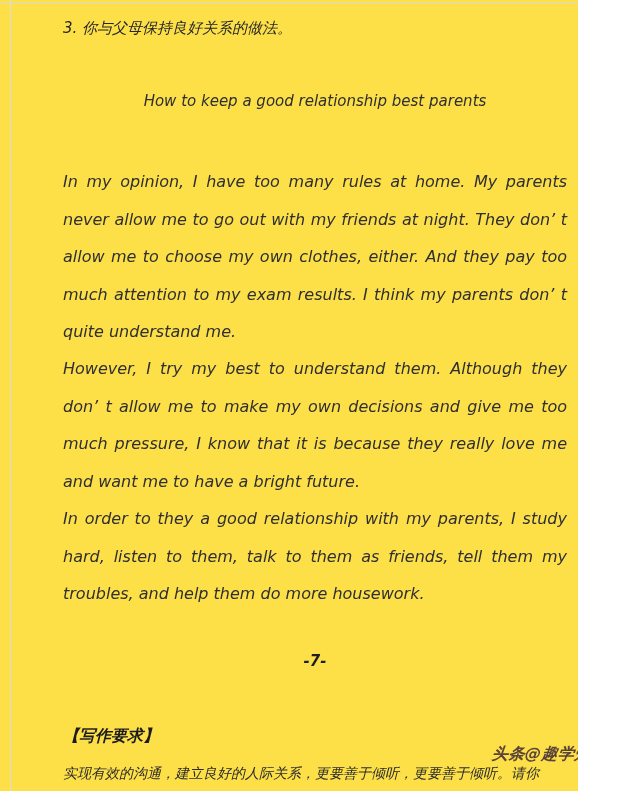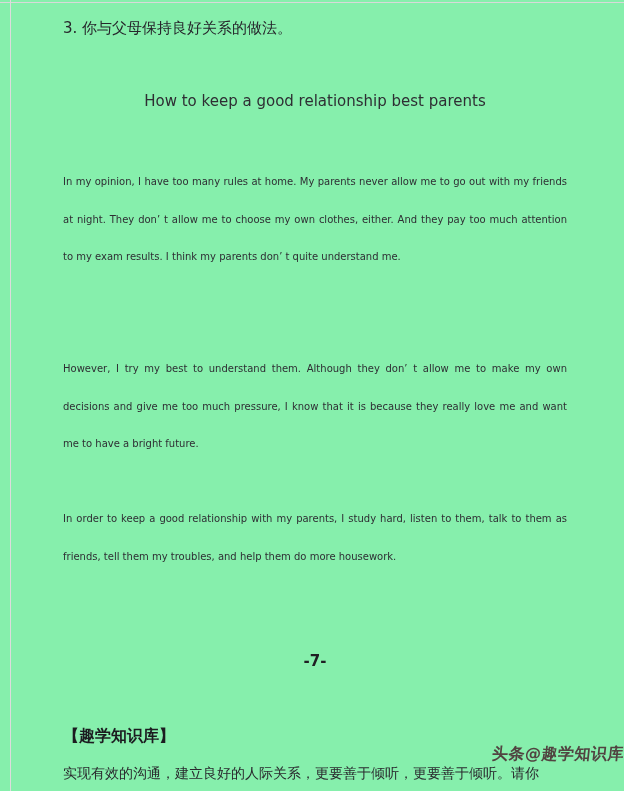--- a/index.html
+++ b/index.html
@@ -3,24 +3,25 @@
 <meta charset="utf-8">
 <style>
   html, body {
     margin: 0;
     padding: 0;
     background: #ffffff;
     font-family: "DejaVu Sans", "Liberation Sans", sans-serif;
   }
   .page {
     position: relative;
-    width: 624px;
+    width: 578px;
     height: 791px;
-    background: #86efac;
+    background: #fde047;
     overflow: hidden;
+    font-style: italic;
   }
   .rule-top {
     position: absolute;
     left: 0;
     top: 2px;
     width: 629px;
     height: 1px;
     background: #d9d9d9;
   }
   .rule-left {
@@ -41,21 +42,21 @@
   }
   .point-heading {
     top: 18px;
     color: #26262b;
   }
   .essay-title {
     top: 91px;
     text-align: center;
   }
   .para {
-    font-size: 10px;
+    font-size: 16px;
     line-height: 37.5px;
     text-align: justify;
     color: #2e2e33;
   }
   .para-1 { top: 163px; }
   .para-2 { top: 350px; }
   .para-3 { top: 500px; }
   .page-number {
     top: 651px;
     text-align: center;
@@ -97,22 +98,22 @@
   <div class="rule-left"></div>
 
   <div class="txt point-heading">3. 你与父母保持良好关系的做法。</div>
 
   <div class="txt essay-title">How to keep a good relationship best parents</div>
 
   <div class="txt para para-1">In my opinion, I have too many rules at home. My parents never allow me to go out with my friends at night. They don’ t allow me to choose my own clothes, either. And they pay too much attention to my exam results. I think my parents don’ t quite understand me.</div>
 
   <div class="txt para para-2">However, I try my best to understand them. Although they don’ t allow me to make my own decisions and give me too much pressure, I know that it is because they really love me and want me to have a bright future.</div>
 
-  <div class="txt para para-3">In order to keep a good relationship with my parents, I study hard, listen to them, talk to them as friends, tell them my troubles, and help them do more housework.</div>
+  <div class="txt para para-3">In order to they a good relationship with my parents, I study hard, listen to them, talk to them as friends, tell them my troubles, and help them do more housework.</div>
 
   <div class="txt page-number">-7-</div>
 
-  <div class="txt requirements-heading">【趣学知识库】</div>
+  <div class="txt requirements-heading">【写作要求】</div>
 
   <div class="txt requirements-text">实现有效的沟通，建立良好的人际关系，更要善于倾听，更要善于倾听。请你</div>
 
   <div class="watermark">头条@趣学知识库</div>
 </div>
 
 </body></html>

